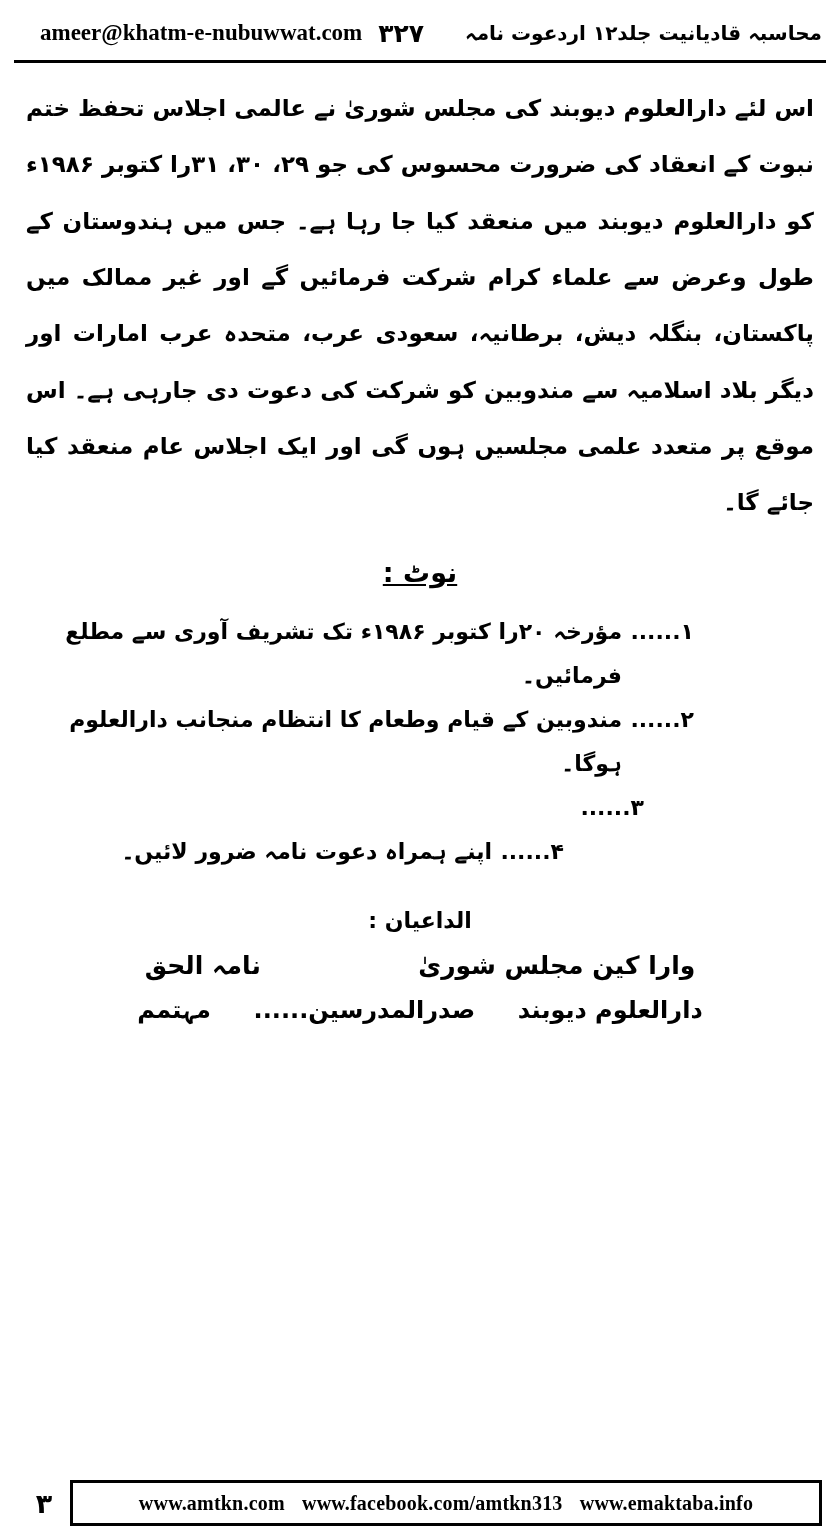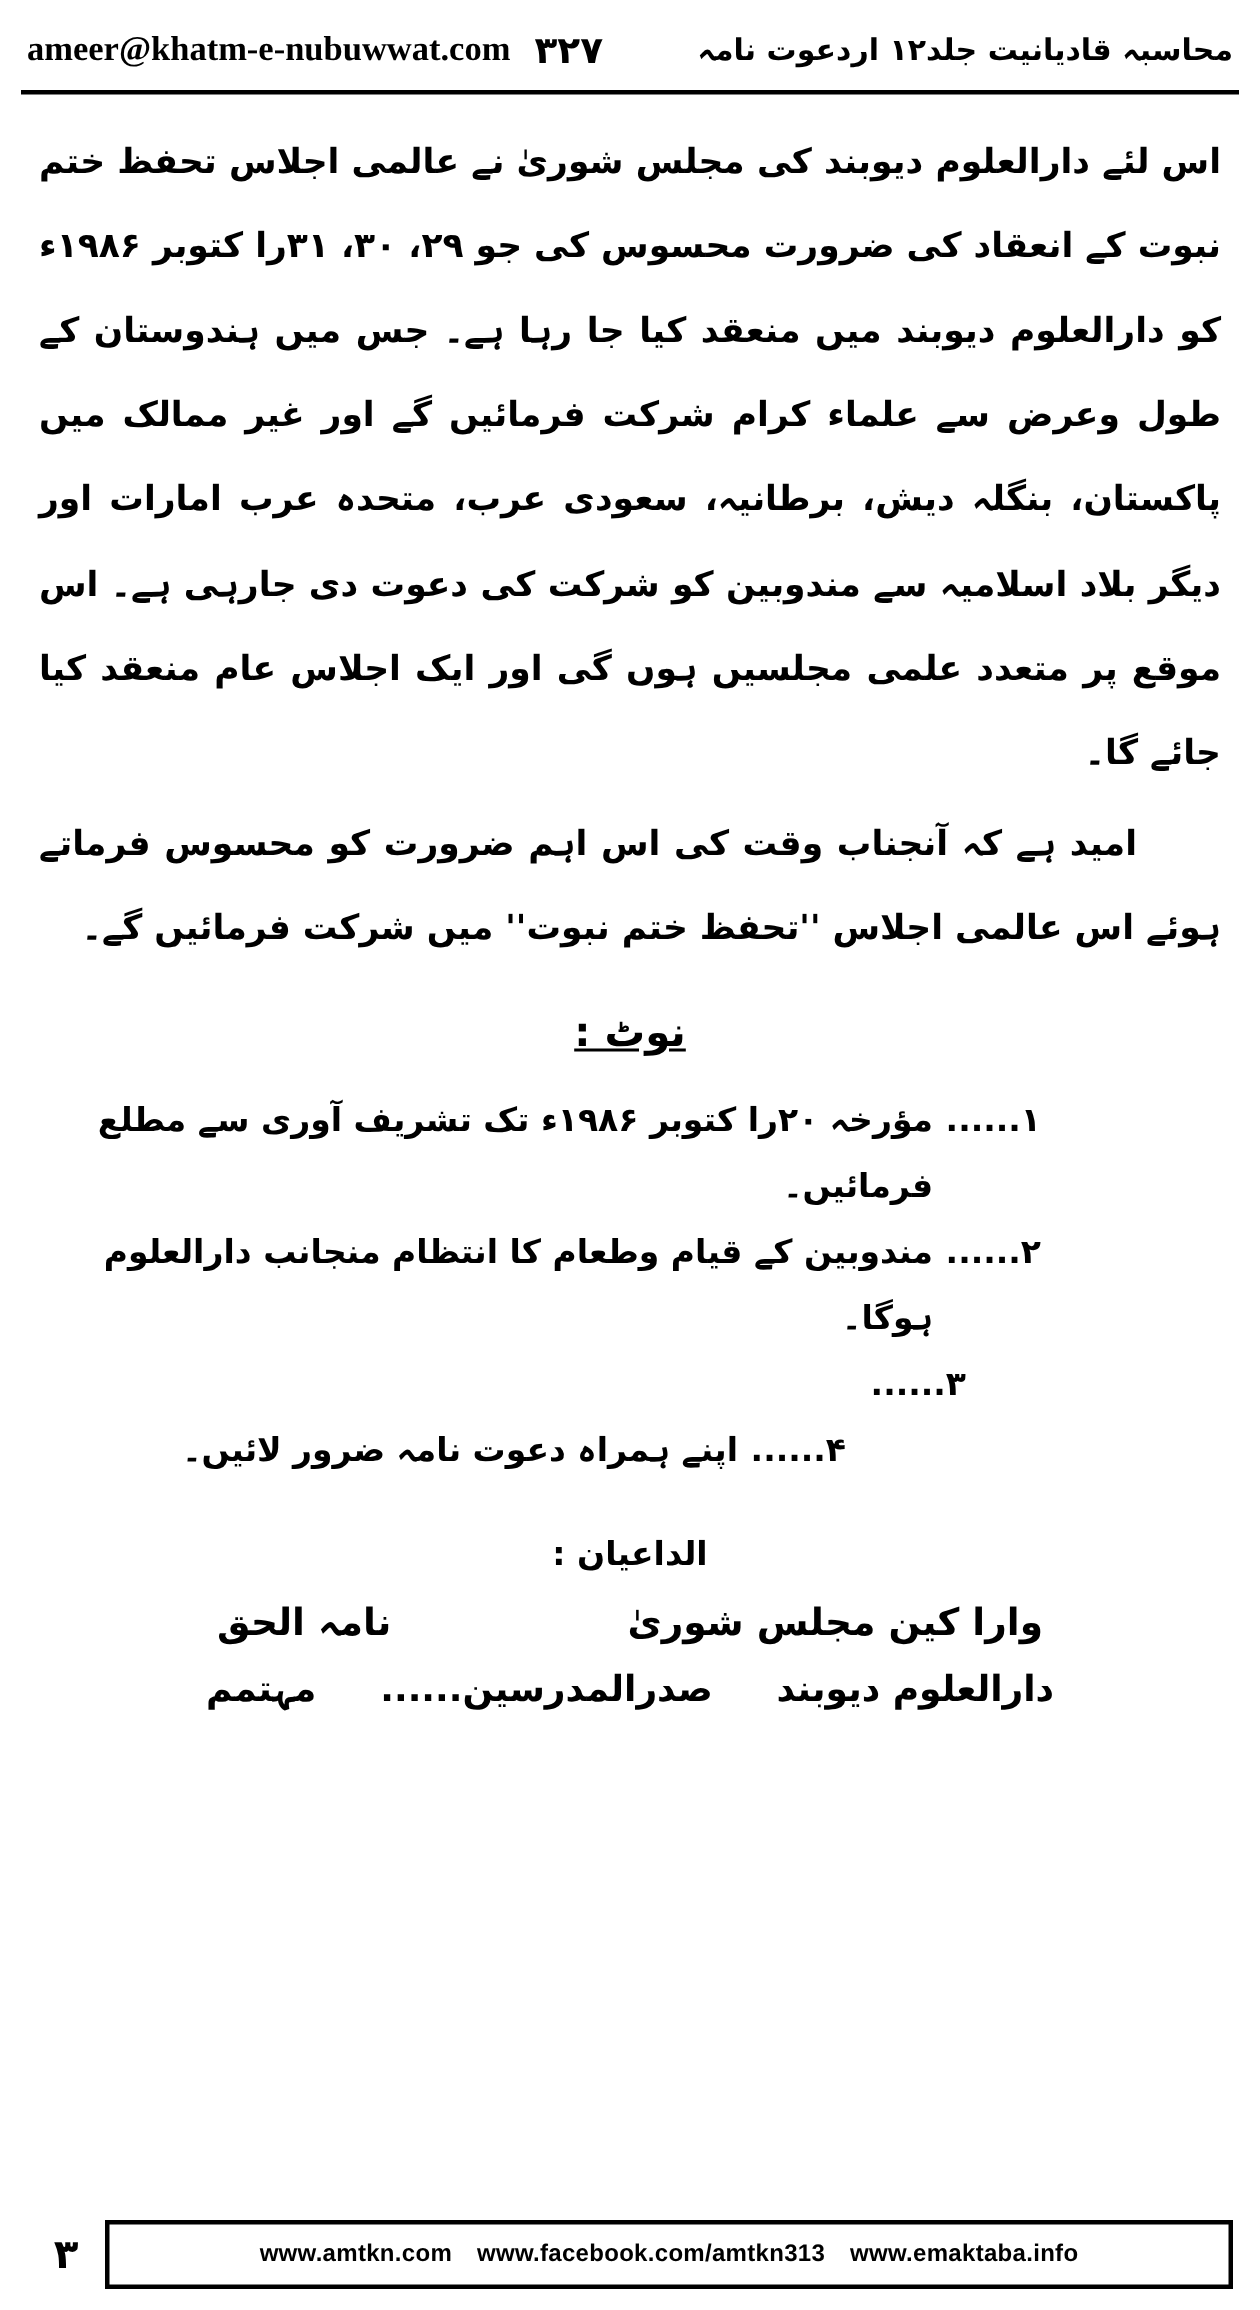--- a/index.html
+++ b/index.html
@@ -46,20 +46,21 @@
     align-items: center;
     gap: 16px;
     direction: ltr;
   }
   .header-email {
     font-family: "Liberation Serif", serif;
     font-size: 23px;
     font-weight: 700;
     letter-spacing: 0px;
     white-space: nowrap;
+    margin-left: 22px;
   }
   .header-pageno {
     font-family: "DejaVu Sans", sans-serif;
     font-size: 25px;
     font-weight: 700;
     white-space: nowrap;
   }
 
   .header-rule {
     position: absolute;
@@ -185,22 +186,22 @@
   }
   .footer-bar {
     flex: 1 1 auto;
     border: 3px solid #000;
     display: flex;
     align-items: center;
     justify-content: center;
     direction: ltr;
   }
   .footer-links {
-    font-family: Liberation Sans, sans-serif;
-    font-size: 16px;
+    font-family: Liberation Serif, serif;
+    font-size: 20px;
     font-weight: 700;
     letter-spacing: 0.2px;
     white-space: nowrap;
   }
   .footer-links span { margin: 0 6px; }
 </style>
 </head>
 <body>
 
 <div class="page">
@@ -210,21 +211,20 @@
     <div class="header-left-group">
       <div class="header-email">ameer@khatm-e-nubuwwat.com</div>
       <div class="header-pageno">۳۲۷</div>
     </div>
   </div>
   <div class="header-rule"></div>
 
   <div class="content">
 
     <p class="para">اس لئے دارالعلوم دیوبند کی مجلس شوریٰ نے عالمی اجلاس تحفظ ختم نبوت کے انعقاد کی ضرورت محسوس کی جو ۲۹، ۳۰، ۳۱را کتوبر ۱۹۸۶ء کو دارالعلوم دیوبند میں منعقد کیا جا رہا ہے۔ جس میں ہندوستان کے طول وعرض سے علماء کرام شرکت فرمائیں گے اور غیر ممالک میں پاکستان، بنگلہ دیش، برطانیہ، سعودی عرب، متحدہ عرب امارات اور دیگر بلاد اسلامیہ سے مندوبین کو شرکت کی دعوت دی جارہی ہے۔ اس موقع پر متعدد علمی مجلسیں ہوں گی اور ایک اجلاس عام منعقد کیا جائے گا۔</p>
-    <p class="para indent">امید ہے کہ آنجناب وقت کی اس اہم ضرورت کو محسوس فرماتے ہوئے اس عالمی اجلاس ''تحفظ ختم نبوت'' میں شرکت فرمائیں گے۔</p>
 
     <div class="note-heading">نوٹ :</div>
 
     <ul class="note-list">
       <li class="note-item i1">
         <span class="note-num">۱......</span>
         <span class="note-text">مؤرخہ ۲۰را کتوبر ۱۹۸۶ء تک تشریف آوری سے مطلع فرمائیں۔</span>
       </li>
       <li class="note-item i2">
         <span class="note-num">۲......</span>

